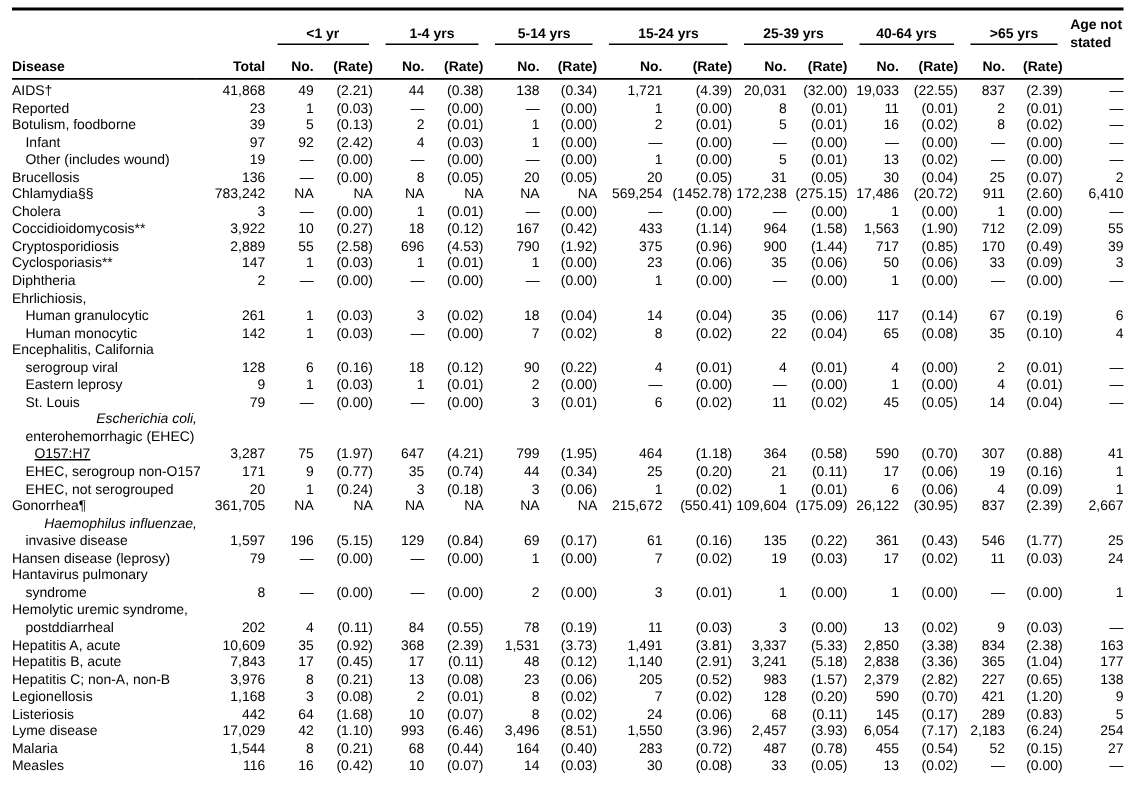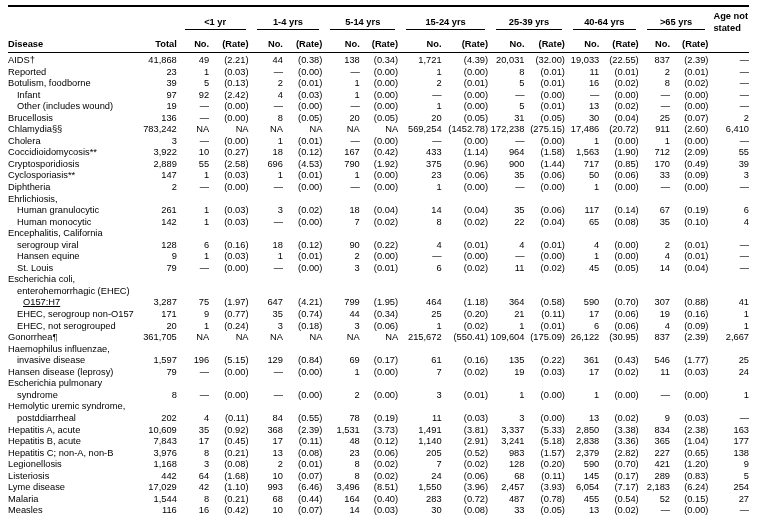--- a/index.html
+++ b/index.html
@@ -41,21 +41,21 @@
   th.ans-h{text-align:left;padding-left:5px;border-bottom:1.5px solid #000;padding-bottom:18px;}
   th.ans-h div{text-align:left;}
   td{
     font-size:9.3px;line-height:11.55px;padding:0;margin:0;
     text-align:right;white-space:nowrap;vertical-align:bottom;
   }
   tbody tr:first-child td{padding-top:2px;}
   td.disease{text-align:left;overflow:visible;}
   td.ind1{padding-left:9px;}
   td.ind2{padding-left:15px;text-decoration:underline;}
-  td.it{}
+  td.it{font-style:italic;text-align:right;}
 </style>
 </head>
 <body>
 
 <div class="page">
   <div class="rule-thick"></div>
 
   <table>
     <colgroup>
       <col class="c-disease">
@@ -443,21 +443,21 @@
           <td>(0.01)</td>
           <td>4</td>
           <td>(0.01)</td>
           <td>4</td>
           <td>(0.00)</td>
           <td>2</td>
           <td>(0.01)</td>
           <td>—</td>
         </tr>
         <tr>
-          <td class="disease ind1">Hansen equine</td>
+          <td class="disease ind1">Eastern leprosy</td>
           <td>9</td>
           <td>1</td>
           <td>(0.03)</td>
           <td>1</td>
           <td>(0.01)</td>
           <td>2</td>
           <td>(0.00)</td>
           <td>—</td>
           <td>(0.00)</td>
           <td>—</td>
@@ -652,21 +652,21 @@
           <td>(0.02)</td>
           <td>19</td>
           <td>(0.03)</td>
           <td>17</td>
           <td>(0.02)</td>
           <td>11</td>
           <td>(0.03)</td>
           <td>24</td>
         </tr>
         <tr>
-          <td class="disease ind0">Escherichia pulmonary</td>
+          <td class="disease ind0">Hantavirus pulmonary</td>
           <td></td>
           <td></td>
           <td></td>
           <td></td>
           <td></td>
           <td></td>
           <td></td>
           <td></td>
           <td></td>
           <td></td>

